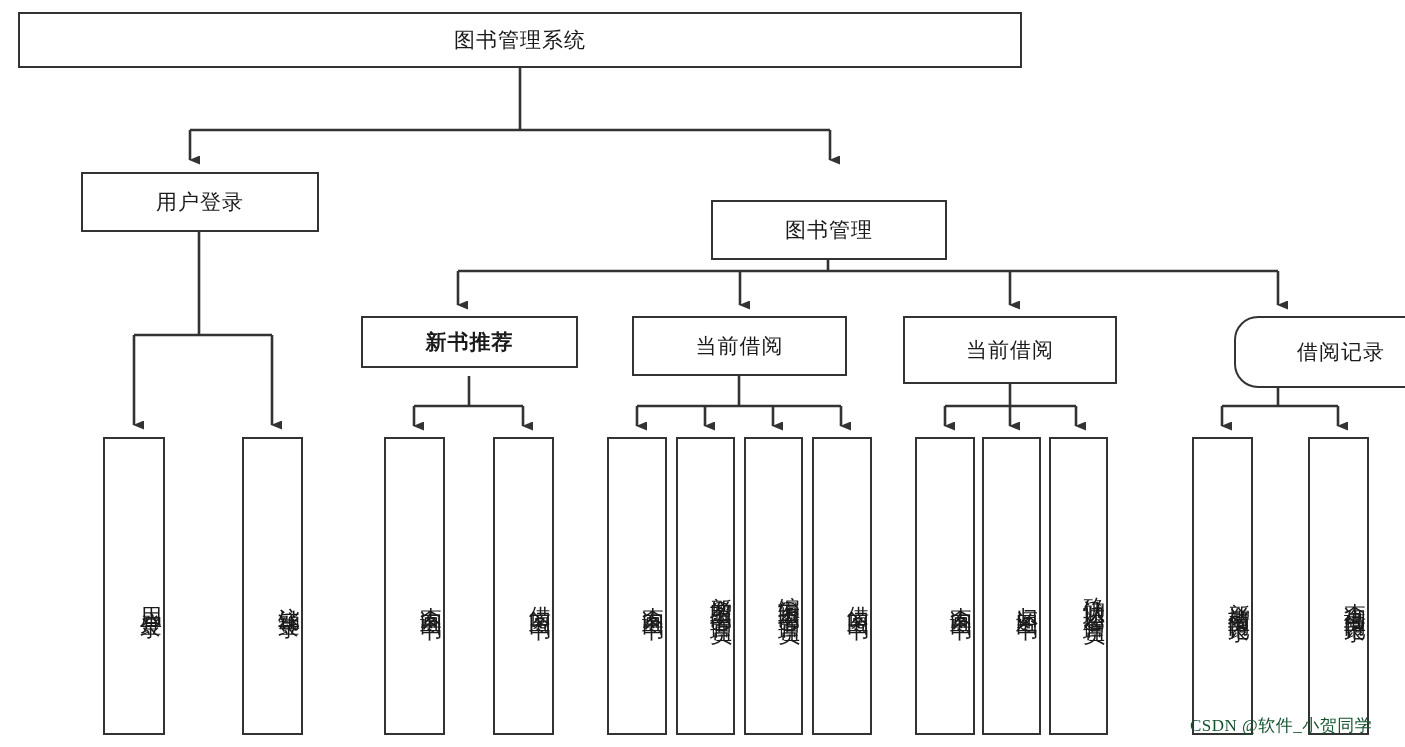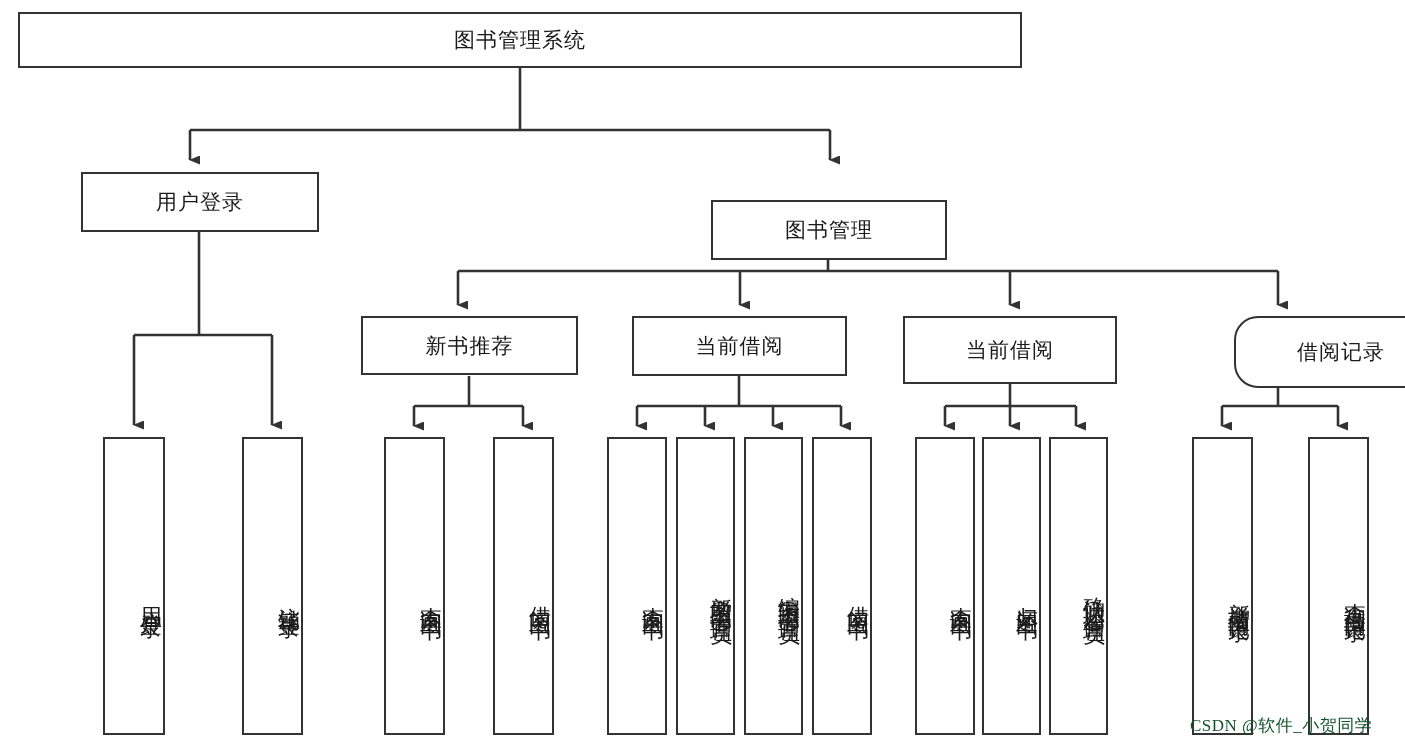--- a/index.html
+++ b/index.html
@@ -107,21 +107,21 @@
       <path d="M1222,406 L1222,426" marker-end="url(#arrow)"></path>
       <path d="M1338,406 L1338,426" marker-end="url(#arrow)"></path>
     </g>
   </svg>
 
   <div class="node node-h" style="left:18px;top:12px;width:1004px;height:56px;">图书管理系统</div>
 
   <div class="node node-h" style="left:81px;top:172px;width:238px;height:60px;">用户登录</div>
   <div class="node node-h" style="left:711px;top:172px;width:236px;height:60px;margin-top:28px;">图书管理</div>
 
-  <div class="node node-h" style="left:361px;top:316px;width:217px;height:59px;">新书推荐</div>
+  <div class="node node-h" style="left:361px;top:316px;width:217px;height:52px;font-weight:bold;">新书推荐</div>
   <div class="node node-h" style="left:632px;top:316px;width:215px;height:60px;">当前借阅</div>
   <div class="node node-h" style="left:903px;top:316px;width:214px;height:68px;">当前借阅</div>
   <div class="node node-h" style="left:1234px;top:316px;width:214px;height:72px;border-radius:24px;">借阅记录</div>
 
   <div class="node node-v" style="left:103px;top:437px;width:62px;height:298px;">用户登录</div>
   <div class="node node-v" style="left:242px;top:437px;width:61px;height:298px;">注销登录</div>
 
   <div class="node node-v" style="left:384px;top:437px;width:61px;height:298px;">查询图书</div>
   <div class="node node-v" style="left:493px;top:437px;width:61px;height:298px;">借阅图书</div>
 

